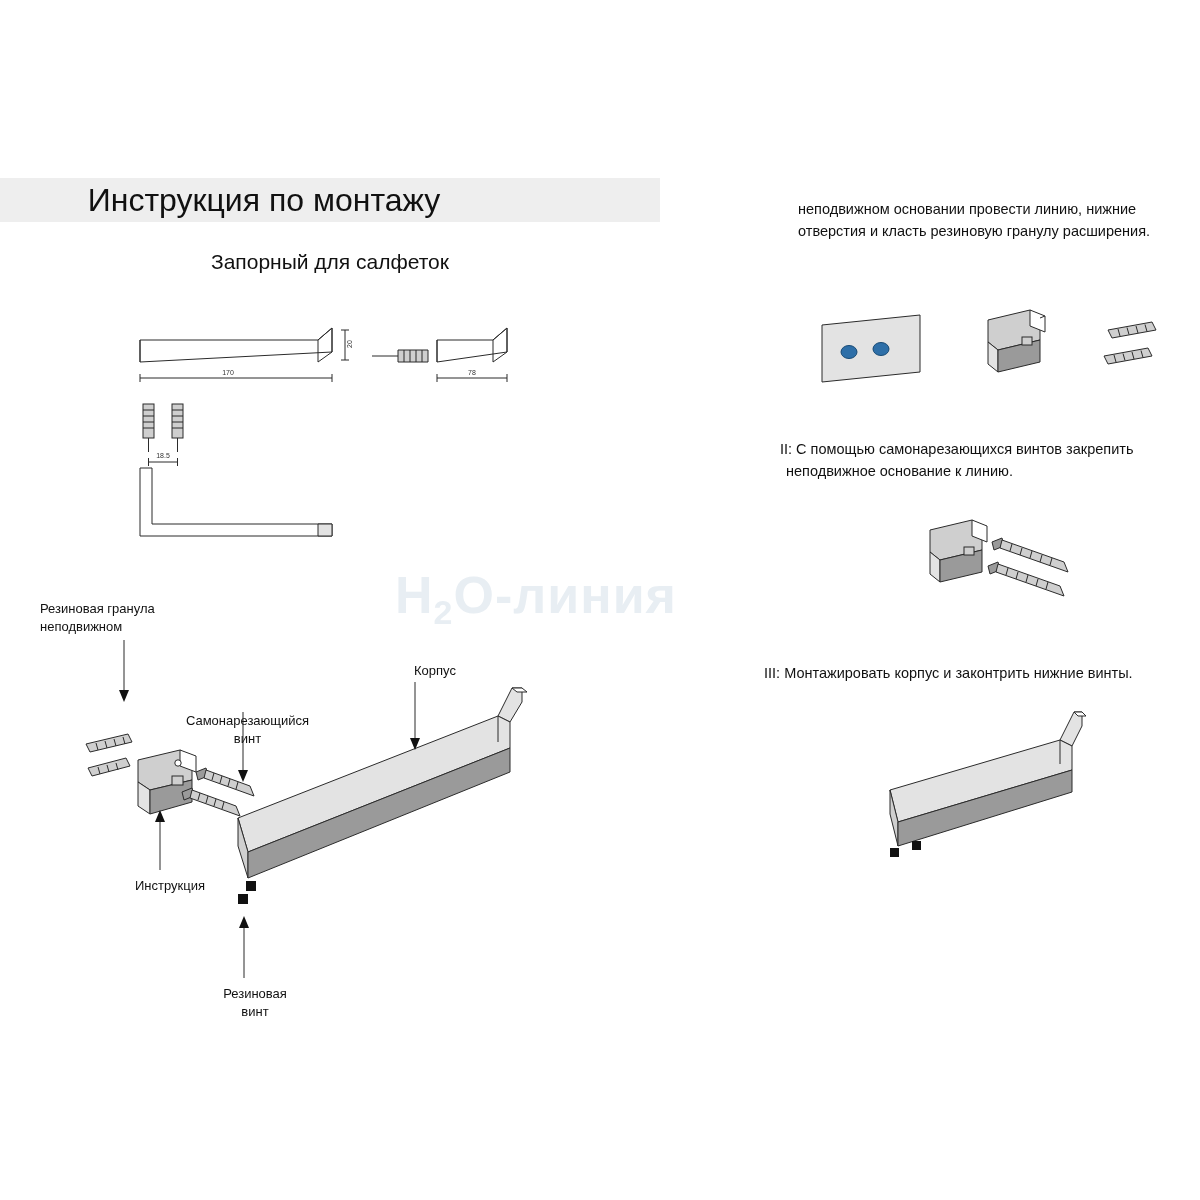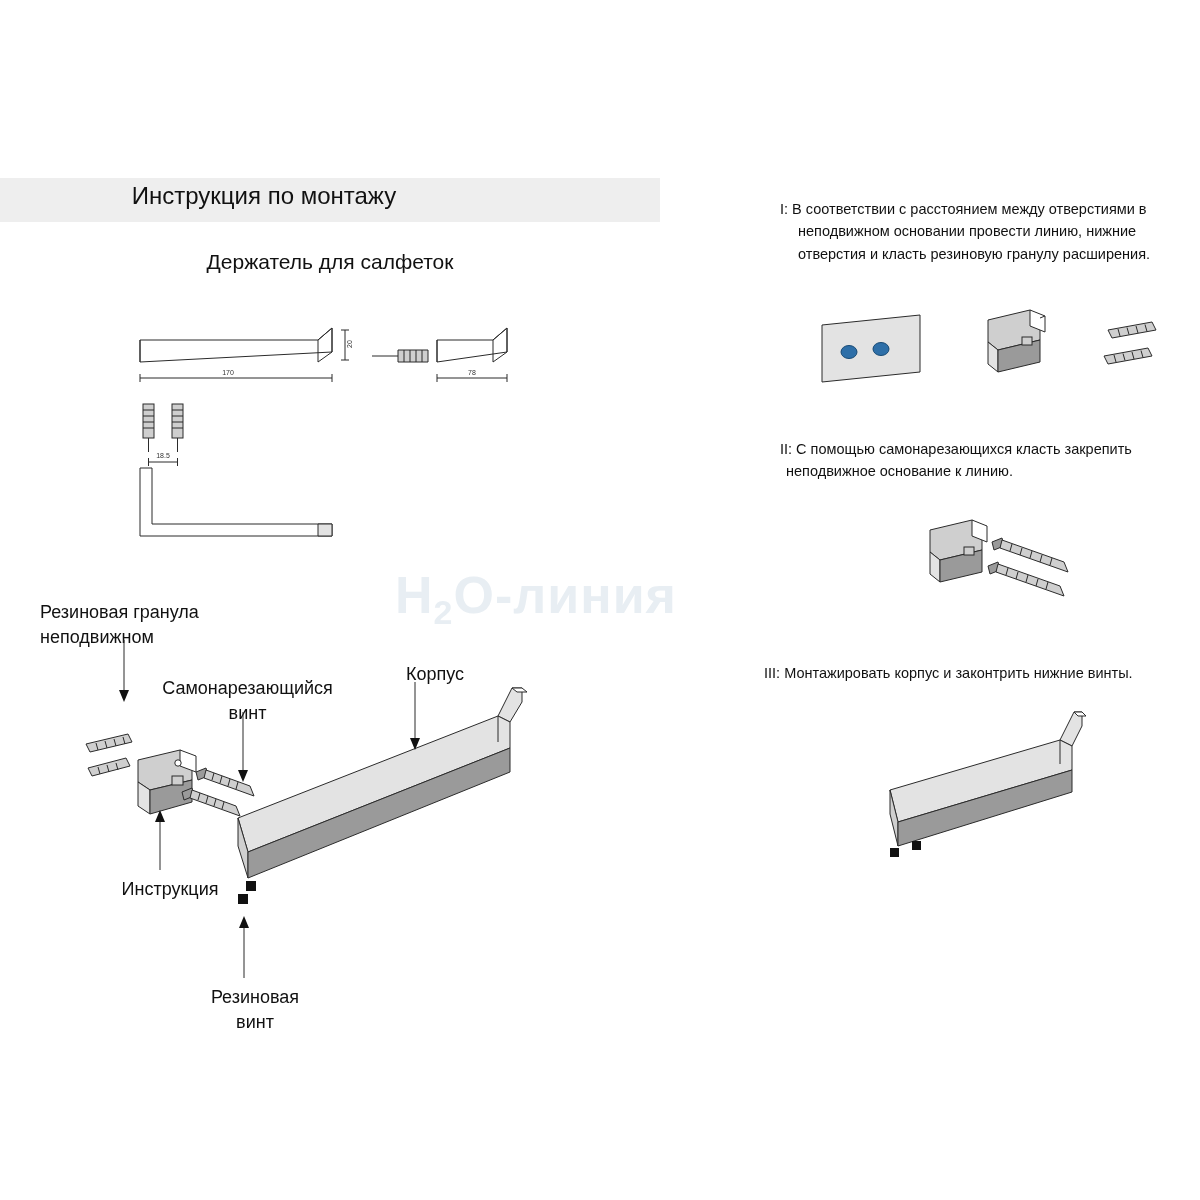--- a/index.html
+++ b/index.html
@@ -13,21 +13,21 @@
   }
   .sheet { position:absolute; inset:0; }
 
   
   .banner {
     position:absolute; left:0; top:178px; width:660px; height:44px;
     background:#eeeeee;
   }
   .banner-title {
     position:absolute; left:0; top:182px; width:528px;
-    text-align:center; font-size:24px; color:#111;
+    text-align:center; font-size:32px; color:#111;
   }
   .subtitle {
     position:absolute; left:0; top:250px; width:660px;
     text-align:center; font-size:21px; color:#111;
   }
 
   
   .watermark {
     position:absolute; left:395px; top:565px;
     font-size:52px; font-weight:bold; letter-spacing:1px;
@@ -41,58 +41,57 @@
     position:absolute; font-size:14.5px; line-height:1.55; color:#111;
   }
   #step1 { left:780px; top:198px; width:415px; }
   #step1 .ind { display:block; padding-left:18px; }
   #step2 { left:780px; top:438px; width:415px; }
   #step2 .ind { display:block; padding-left:6px; }
   #step3 { left:764px; top:662px; width:415px; }
 
   
   .lab {
-    position:absolute; font-size:18px; line-height:1.4;
+    position:absolute; font-size:13px; line-height:1.4;
     color:#111; text-align:center;
   }
   #lab-granule { left:40px;  top:600px; width:175px; text-align:left; }
-  #lab-screw   { left:160px; top:676px; width:175px; }
+  #lab-screw   { left:160px; top:712px; width:175px; }
   #lab-korpus  { left:385px; top:662px; width:100px; }
   #lab-base    { left:95px;  top:877px; width:150px; }
   #lab-lock    { left:195px; top:985px; width:120px; }
 
   svg { position:absolute; left:0; top:0; overflow:visible; }
   .thin{ stroke:#2b2b2b; stroke-width:1; fill:none; }
   .fill-w { fill:#ffffff; stroke:#2b2b2b; stroke-width:1; }
   .fill-lg{ fill:#e3e3e3; stroke:#2b2b2b; stroke-width:1; }
   .fill-mg{ fill:#cfcfcf; stroke:#2b2b2b; stroke-width:1; }
   .fill-dg{ fill:#9a9a9a; stroke:#2b2b2b; stroke-width:1; }
   .fill-k { fill:#111111; stroke:none; }
   .dimtxt { font-family:"Liberation Sans", sans-serif; font-size:7px; fill:#333; }
 </style>
 </head>
 <body>
 
 <div class="sheet">
 
   <div class="banner"></div>
   <div class="banner-title">Инструкция по монтажу</div>
-  <div class="subtitle">Держатель для салфеток</div>
+  <div class="subtitle">Запорный для салфеток</div>
 
   <div class="watermark">
     <span>H</span><sub>2</sub><span>O-линия</span>
   </div>
 
   <div class="rtext" id="step1">
-    <span>I: В соответствии с расстоянием между отверстиями в</span>
     <span class="ind">неподвижном основании провести линию, нижние</span>
     <span class="ind">отверстия и класть резиновую гранулу расширения.</span>
   </div>
   <div class="rtext" id="step2">
-    <span>II: С помощью самонарезающихся класть закрепить</span>
+    <span>II: С помощью самонарезающихся винтов закрепить</span>
     <span class="ind">неподвижное основание к линию.</span>
   </div>
   <div class="rtext" id="step3">
     <span>III: Монтажировать корпус и законтрить нижние винты.</span>
   </div>
 
   <div class="lab" id="lab-granule">
     <span>Резиновая гранула</span><br>
     <span>неподвижном</span>
   </div>

